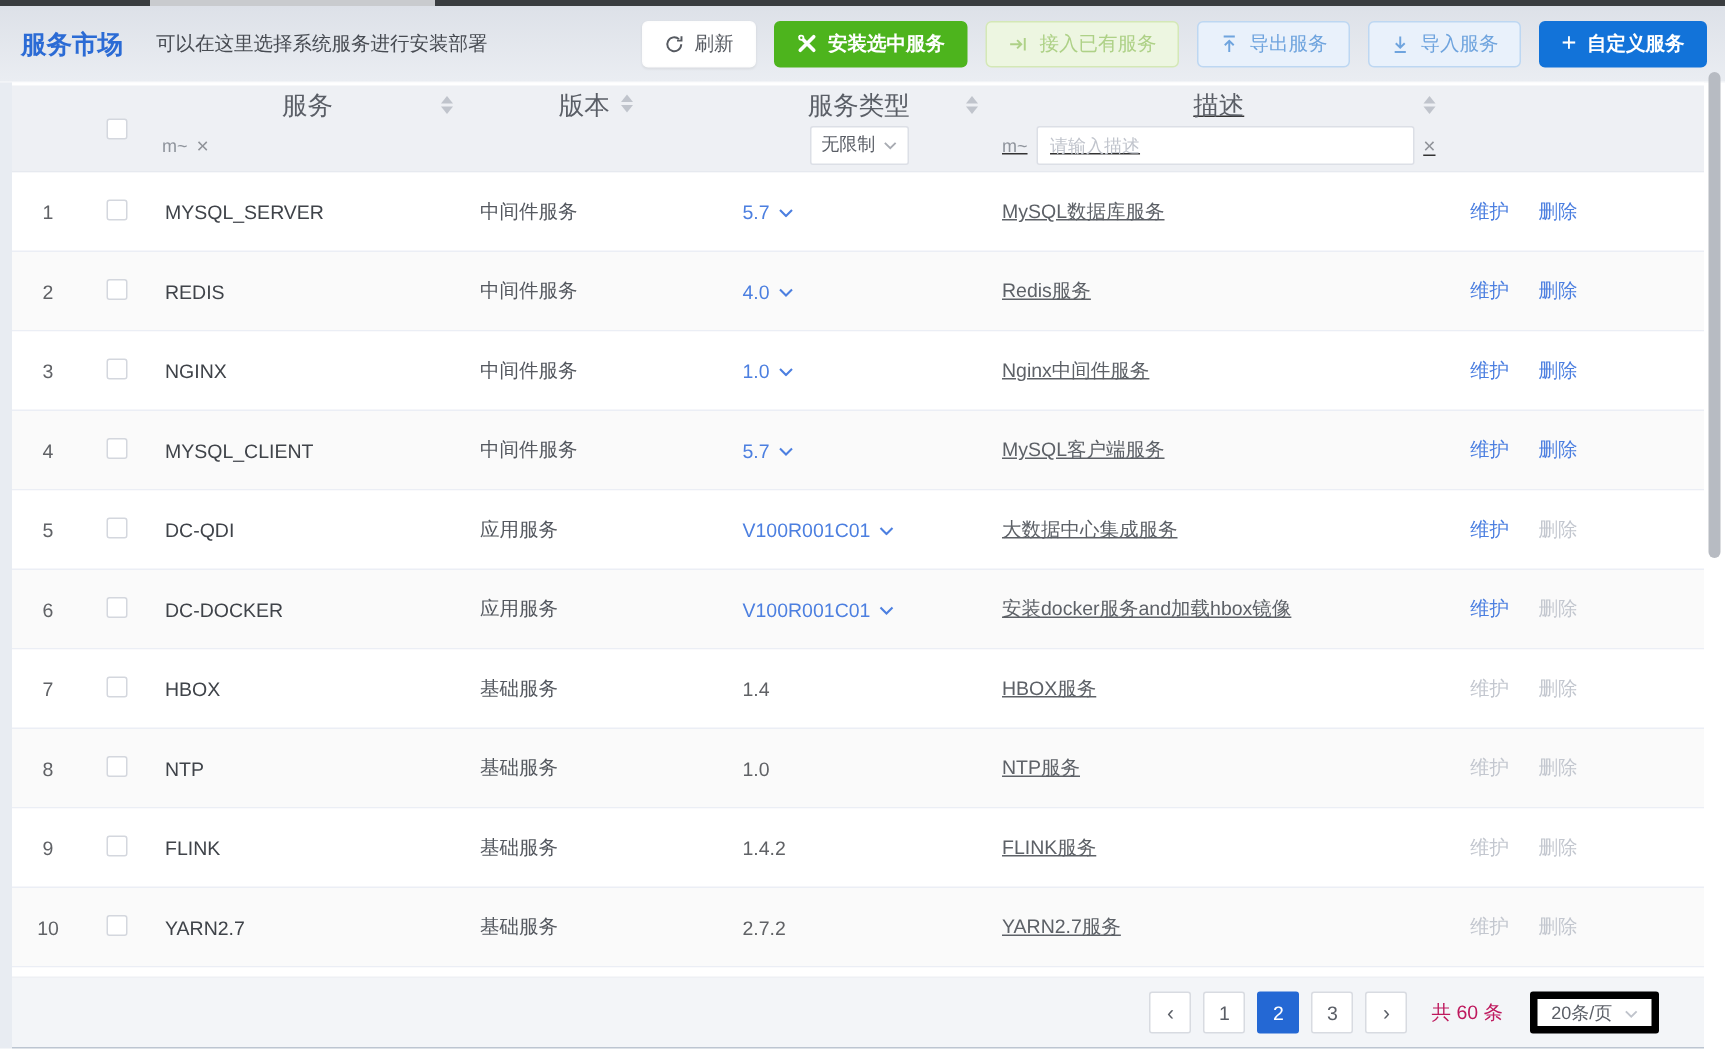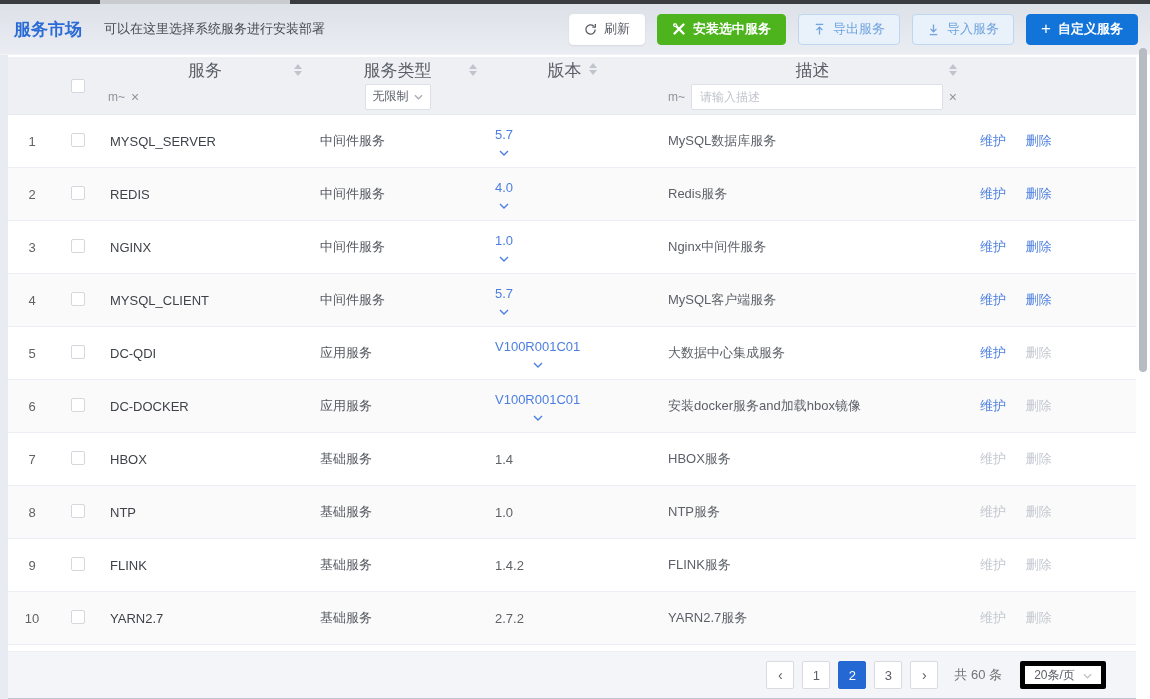--- a/index.html
+++ b/index.html
@@ -28,21 +28,21 @@
   
   .content { position:relative; display:flex; }
   .left-gutter { width:8px; background:#e8ecf2; align-self:stretch; }
   .card { width:1128px; background:#fff; }
 
   
   .thead { display:flex; height:58px; background:#eef0f4; border-bottom:1px solid #e6e9ef; margin-top:2px; }
   .th { display:flex; flex-direction:column; }
   .c-num { width:48px; } .c-check { width:44px; }
   .c-service { width:210px; } .c-type { width:175px; } .c-version { width:175px; }
-  .c-desc { width:305px; } .c-action { flex:1; }
+  .c-desc { width:305px;text-decoration:underline; } .c-action { flex:1; }
   .th-label { position:relative; height:27px; display:flex; align-items:center; justify-content:center; font-size:17px; color:#5a5e66; }
   .th-label.left { justify-content:flex-start; padding-left:14px; }
   .sort { position:absolute; right:7px; top:7px; width:10px; height:14px; cursor:pointer; }
   .sort.inline { position:static; margin-left:6px; }
   .sort i { display:block; width:0; height:0; border-left:4px solid transparent; border-right:4px solid transparent; margin:0 auto; }
   .sort .up { border-bottom:5px solid #c0c4cc; margin-bottom:2px; }
   .sort .dn { border-top:5px solid #c0c4cc; }
   .th-filter { height:31px; display:flex; align-items:center; gap:6px; padding:0 8px 4px 8px; }
   .th-filter.center { justify-content:center; }
   .f-prefix { font-size:12px; color:#8f949c; }
@@ -57,34 +57,34 @@
   .tr { display:flex; align-items:center; height:53px; border-bottom:1px solid #ebeef5; background:#fff; font-size:13px; }
   .tr:nth-child(even) { background:#fafafa; }
   .td { padding-left:0; }
   .td.c-num { text-align:center; color:#606266; }
   .td.c-check { text-align:center; }
   .td.c-service { padding-left:10px; color:#3f4349; }
   .td.c-type { padding-left:10px; color:#54585f; }
   .td.c-version { padding-left:10px; }
   .td.c-desc { padding-left:8px; color:#5d6167; }
   .td.c-action { padding-left:15px; }
-  .ver { display:inline-flex; align-items:center; gap:6px; color:#4c7fe0; cursor:pointer;flex-direction:column; }
+  .ver { display:inline-flex; align-items:center; gap:6px; color:#4c7fe0; cursor:pointer; }
   .ver.plain { color:#606266; cursor:default; }
   .ver svg { margin-top:2px; }
   .link { color:#4c7fe0; cursor:pointer; text-decoration:none; margin-right:16px; font-size:13px; }
   .link.dis { color:#c3c7cf; cursor:default; }
 
   .partial-row { height:7px; background:#fff; border-bottom:1px solid #eef0f4; }
 
   
   .pager-bar { height:46px; background:#f3f5f8; display:flex; align-items:center; justify-content:flex-end; padding-right:30px; gap:8px; }
   .pg-btn { min-width:28px; height:28px; background:#fff; border:1px solid #d8dbe1; border-radius:2px; display:flex; align-items:center; justify-content:center; font-size:13px; color:#5a5e66; cursor:pointer; }
   .pg-btn.active { background:#2468d4; border-color:#2468d4; color:#fff; }
   .pg-arrow { font-size:14px; color:#5a5e66; }
-  .pg-total { font-size:13px; color:#737373; margin:0 10px 0 8px; white-space:nowrap; }
+  .pg-total { font-size:13px; color:#be185d; margin:0 10px 0 8px; white-space:nowrap; }
   .pg-size { width:86px; height:28px; background:#fff; border:5px solid #000000; border-radius:2px; display:flex; align-items:center; justify-content:center; gap:8px; font-size:12px; color:#5a5e66; cursor:pointer; }
   .pg-size svg { margin-top:1px; }
 
   .bottom-strip { height:3px; background:#bcc5d1; }
 
   
   .v-scrollbar { position:absolute; right:3px; top:48px; width:8px; height:324px; background:#b7bbc2; border-radius:4px; }
 </style>
 </head>
 <body>
@@ -111,20 +111,29 @@
       <button class="btn btn-install">
         <span>
           <svg width="14" height="14" viewBox="0 0 14 14">
               <path d="M2.5 11.5L11.5 2.5M2.5 2.5l9 9" stroke="#fff" stroke-width="2.4" stroke-linecap="round"></path>
               <circle cx="3.2" cy="3.2" r="2" fill="#fff"></circle>
               <circle cx="3.2" cy="3.2" r="0.8" fill="#4db41d"></circle>
             </svg>
         </span>
         <span>安装选中服务</span>
       </button>
+      <button class="btn btn-access">
+        <span>
+          <svg width="14" height="13" viewBox="0 0 14 14">
+              <path d="M1 7h7.5M6 4l3 3-3 3" fill="none" stroke="#aed187" stroke-width="1.4"></path>
+              <path d="M11.5 2.5v9" stroke="#aed187" stroke-width="1.4"></path>
+            </svg>
+        </span>
+        <span>接入已有服务</span>
+      </button>
       <button class="btn btn-export">
         <span>
           <svg width="13" height="13" viewBox="0 0 14 14">
               <path d="M3 1.5h8" stroke="#6fa4de" stroke-width="1.4"></path>
               <path d="M7 12.5V4.5M3.8 7.7L7 4.5l3.2 3.2" fill="none" stroke="#6fa4de" stroke-width="1.4"></path>
             </svg>
         </span>
         <span>导出服务</span>
       </button>
       <button class="btn btn-import">
@@ -161,46 +170,46 @@
             <span class="sort">
                 <i class="up"></i>
                 <i class="dn"></i>
               </span>
           </div>
           <div class="th-filter">
             <span class="f-prefix">m~</span>
             <span class="f-clear">×</span>
           </div>
         </div>
+        <div class="th c-version">
+          <div class="th-label">
+            <span>版本</span>
+            <span class="sort inline">
+                <i class="up"></i>
+                <i class="dn"></i>
+              </span>
+          </div>
+          <div class="th-filter"></div>
+        </div>
         <div class="th c-type">
           <div class="th-label">
             <span>服务类型</span>
             <span class="sort">
                 <i class="up"></i>
                 <i class="dn"></i>
               </span>
           </div>
           <div class="th-filter center">
             <span class="type-select">
               <span>无限制</span>
               <svg width="9" height="6" viewBox="0 0 10 6">
                   <path d="M1 1l4 4 4-4" fill="none" stroke="#a8abb2" stroke-width="1.4"></path>
                 </svg>
             </span>
           </div>
-        </div>
-        <div class="th c-version">
-          <div class="th-label">
-            <span>版本</span>
-            <span class="sort inline">
-                <i class="up"></i>
-                <i class="dn"></i>
-              </span>
-          </div>
-          <div class="th-filter"></div>
         </div>
         <div class="th c-desc">
           <div class="th-label">
             <span>描述</span>
             <span class="sort">
                 <i class="up"></i>
                 <i class="dn"></i>
               </span>
           </div>
           <div class="th-filter">

